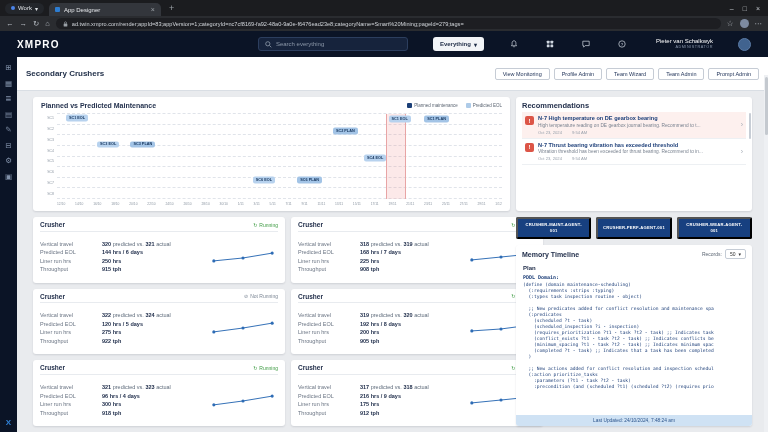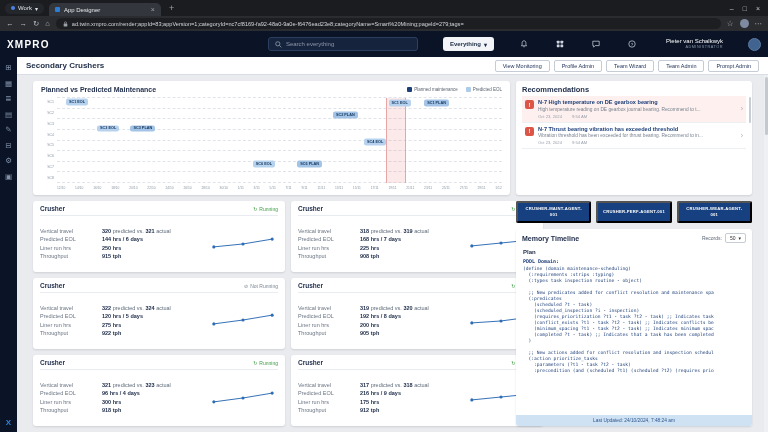--- a/index.html
+++ b/index.html
@@ -17,41 +17,41 @@
   .newtab { color:#9aa0a6; font-size:9px; padding:0 3px; }
   .winctl { margin-left:auto; display:flex; gap:9px; font-size:7px; color:#c2c6cc; padding-right:3px; }
 
   .addrbar { height:15px; background:#2a2c30; display:flex; align-items:center; padding:0 6px; gap:6px; color:#b7bcc3; flex-shrink:0; }
   .navic { font-size:7.5px; line-height:1; }
   .addr-field { flex:1; height:11px; background:#1d1e22; border-radius:6px; display:flex; align-items:center; gap:4px; padding:0 7px; overflow:hidden; }
   .url { font-size:5.6px; color:#d2d6db; white-space:nowrap; overflow:hidden; text-overflow:ellipsis; }
   .b-avatar { width:9px; height:9px; border-radius:50%; background:#7d8aa0; flex-shrink:0; }
 
   
-  .app-header { height:26px; background:#0b1426; display:flex; align-items:center; padding:0 7px; gap:25px; flex-shrink:0; }
+  .app-header { height:26px; background:#0b1426; display:flex; align-items:center; padding:0 17px; gap:25px; flex-shrink:0; }
   .logo { color:#fff; font-size:10px; font-weight:bold; letter-spacing:1.2px; }
   .hd-spacer { flex:1; }
   .search { width:150px; height:14px; background:#16233c; border:1px solid #2c3e5e; border-radius:3px; display:flex; align-items:center; gap:4px; padding:0 6px; }
   .search input { flex:1; background:transparent; border:none; outline:none; color:#cfd6e0; font-size:6px; font-family:"Liberation Sans",sans-serif; }
   .search input::placeholder { color:#8b97a8; }
   .scope-pill { height:14px; background:#f2f4f7; border-radius:3px; display:flex; align-items:center; gap:3px; padding:0 7px; font-size:6px; font-weight:bold; color:#1d2b45; }
   .hd-ic { display:flex; align-items:center; justify-content:center; width:11px; }
   .user { text-align:right; line-height:1.15; margin-left:3px; }
   .user .name { font-size:6px; color:#fff; }
   .user .role { font-size:3.8px; color:#8a97ab; letter-spacing:.5px; }
   .avatar { width:13px; height:13px; border-radius:50%; background:#41638f; border:1px solid #5a7aa5; }
 
   
   .app-body { flex:1; display:flex; min-height:0; }
   .rail { width:17px; background:#0b1426; display:flex; flex-direction:column; align-items:center; padding:7px 0 5px; gap:8px; flex-shrink:0; }
   .rail-ic { color:#8292aa; font-size:7.5px; line-height:1; }
   .rail-logo { margin-top:auto; color:#2f80d6; font-size:8px; font-weight:bold; }
 
   .content { flex:1; background:#e9ebee; display:flex; flex-direction:column; min-width:0; position:relative; }
-  .page-bar { height:18px; background:#fff; border-bottom:1px solid #d9dee4; display:flex; align-items:center; padding:0 9px; flex-shrink:0; }
+  .page-bar { height:34px; background:#fff; border-bottom:1px solid #d9dee4; display:flex; align-items:center; padding:0 9px; flex-shrink:0; }
   .page-title { font-size:8px; font-weight:bold; color:#1c2b45; }
   .actions { margin-left:auto; display:flex; gap:4px; }
   .action-btn { font-size:5.5px; color:#23355a; background:#fff; border:1px solid #c6ccd5; border-radius:2px; padding:2px 7px; white-space:nowrap; }
 
   .main { flex:1; display:flex; gap:6px; padding:6px 16px; min-height:0; }
   .panel { background:#fff; border-radius:3px; box-shadow:0 1px 2px rgba(16,24,40,.12); }
 
   .left-col { flex:1; display:flex; flex-direction:column; gap:6px; min-width:0; }
   .right-col { width:236px; display:flex; flex-direction:column; gap:6px; flex-shrink:0; }
 

